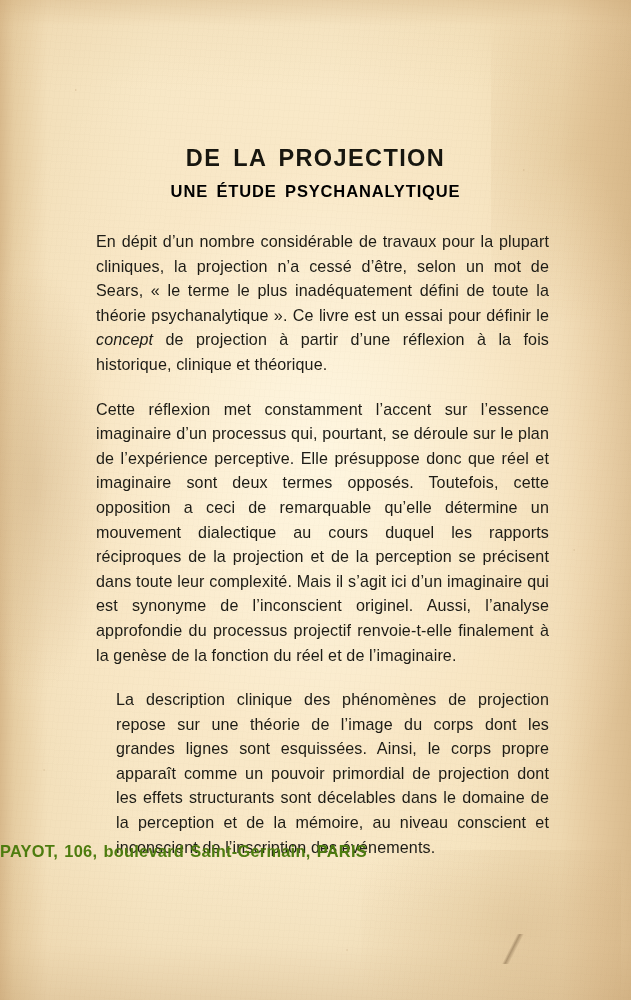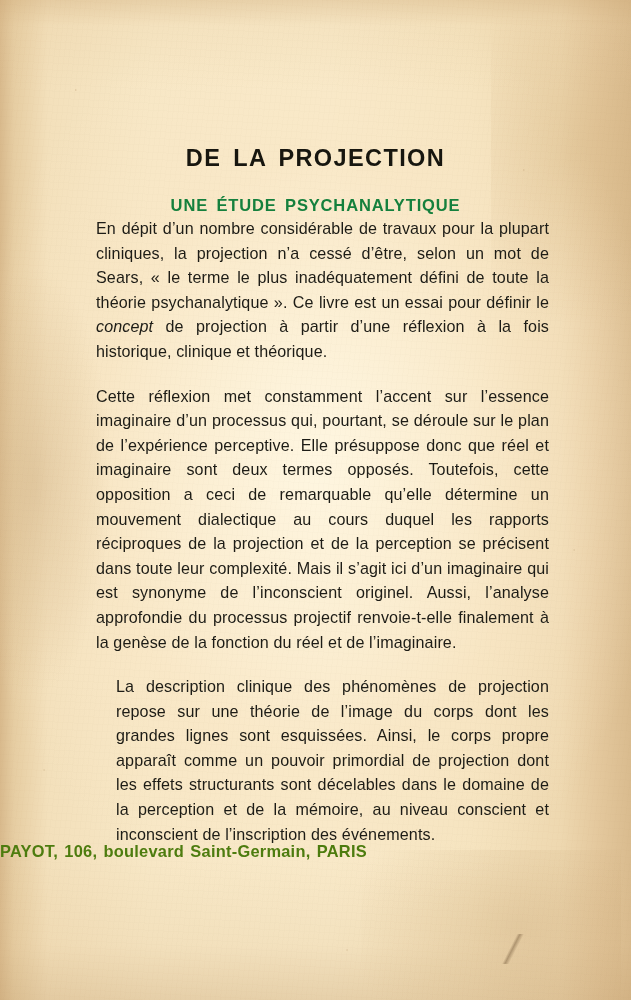--- a/index.html
+++ b/index.html
@@ -134,34 +134,34 @@
   }
   .main-title {
     font-size: 23.5px;
     font-weight: bold;
     letter-spacing: 1.4px;
     word-spacing: 4px;
     color: #17160f;
     line-height: 1.1;
   }
   .sub-title {
-    margin-top: 24px;
+    margin-top: 10px;
     font-size: 16.5px;
     font-weight: bold;
     letter-spacing: 0.85px;
     word-spacing: 3px;
-    color: #15803d;
+    color: #000000;
     line-height: 1.1;
   }
 
   .body-block {
     position: absolute;
     left: 96px;
     width: 453px;
-    top: 216px;
+    top: 229px;
   }
   .para {
     font-size: 16.1px;
     line-height: 24.6px;
     text-align: justify;
     color: #1d1c16;
     margin: 0 0 20px 0;
     letter-spacing: 0.12px;
   }
   .para:last-child { margin-bottom: 0; margin-left: 20px; }

